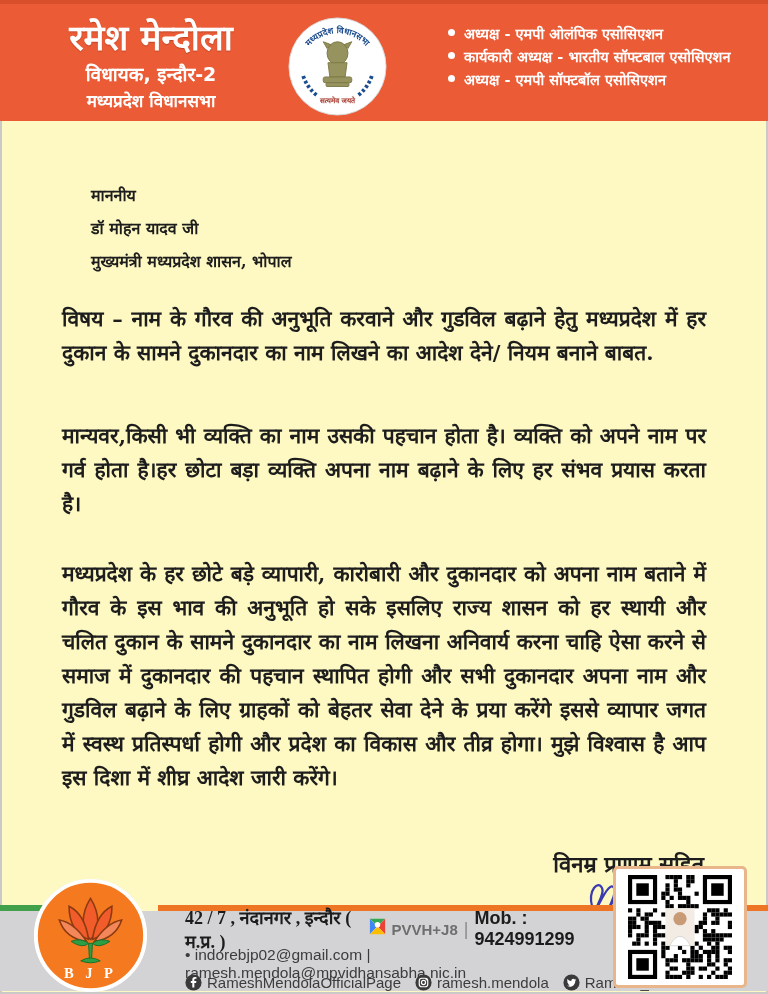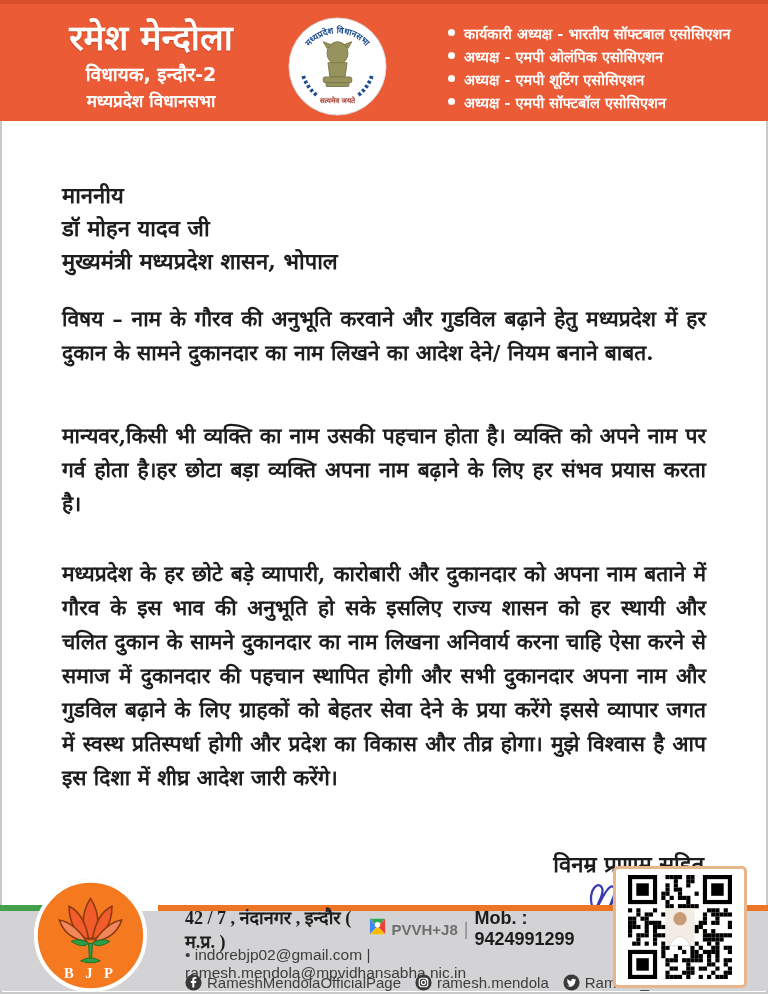--- a/index.html
+++ b/index.html
@@ -1,18 +1,18 @@
 <!DOCTYPE html>
 <html><head>
 <meta charset="utf-8">
 <style>
   html,body{margin:0;padding:0;background:#e9e9e9;}
   .page{
     position:relative;width:768px;height:994px;margin:0 auto;
-    background:#ffffff;overflow:hidden;
+    background:#fef9c3;overflow:hidden;
     font-family:"DejaVu Sans","Liberation Sans",sans-serif;
     box-shadow:inset 0 0 0 2px #c9c9c9;
   }
   
   .letterhead{
     position:absolute;left:0;top:0;width:768px;height:117px;
     background:#EA5B36;border-top:4px solid #d94f2c;
   }
   .lh-left{position:absolute;left:18px;top:14px;width:266px;text-align:center;color:#fff;}
   .lh-name{font-size:35px;font-weight:bold;line-height:40px;text-shadow:0 1px 1px rgba(120,30,10,.35);}
@@ -23,21 +23,21 @@
     position:absolute;left:448px;top:17px;margin:0;padding:0;list-style:none;
     color:#fff;font-size:14.5px;font-weight:bold;
   }
   .lh-positions li{display:flex;align-items:center;height:23px;}
   .lh-positions .dot{width:7px;height:7px;border-radius:50%;background:#fff;margin-right:9px;flex:0 0 auto;}
   
   .body{
     position:absolute;left:62px;top:117px;width:644px;color:#1d1d1d;
     font-family:"DejaVu Serif","Liberation Serif",serif;
   }
-  .salutation{margin-top:62px;font-size:22px;font-weight:bold;line-height:33px;}
+  .salutation{margin-top:62px;font-size:16px;font-weight:bold;line-height:33px;margin-left:29px;}
   .para{font-size:21px;font-weight:bold;line-height:34px;text-align:justify;margin:0;}
   .subject{margin-top:24px;}
   .p1{margin-top:49px;}
   .p2{margin-top:36px;}
   .closing{
     position:relative;margin-top:54px;margin-right:2px;
     text-align:right;font-size:22px;font-weight:bold;line-height:31px;
   }
   .sig-row{position:relative;display:inline-block;}
   .sig-scribble{position:absolute;left:-62px;top:-8px;}
@@ -95,29 +95,25 @@
           <rect x="37" y="63" width="30" height="6" rx="2"></rect>
           <rect x="40" y="69" width="24" height="4" rx="1"></rect>
         </g>
         <text x="52" y="90" font-size="7.5" font-weight="bold" fill="#A33327" text-anchor="middle" font-family="'DejaVu Sans',sans-serif">सत्यमेव जयते</text>
       </svg>
     </div>
 
     <ul class="lh-positions">
       <li>
           <span class="dot"></span>
-          <span>कार्यकारी अध्यक्ष - भारतीय सॉफ्टबाल एसोसिएशन</span>
-        </li>
-      <li>
-          <span class="dot"></span>
           <span>अध्यक्ष - एमपी ओलंपिक एसोसिएशन</span>
         </li>
       <li>
           <span class="dot"></span>
-          <span>अध्यक्ष - एमपी शूटिंग एसोसिएशन</span>
+          <span>कार्यकारी अध्यक्ष - भारतीय सॉफ्टबाल एसोसिएशन</span>
         </li>
       <li>
           <span class="dot"></span>
           <span>अध्यक्ष - एमपी सॉफ्टबॉल एसोसिएशन</span>
         </li>
     </ul>
   </div>
 
   <div class="body">
     <div class="salutation">

